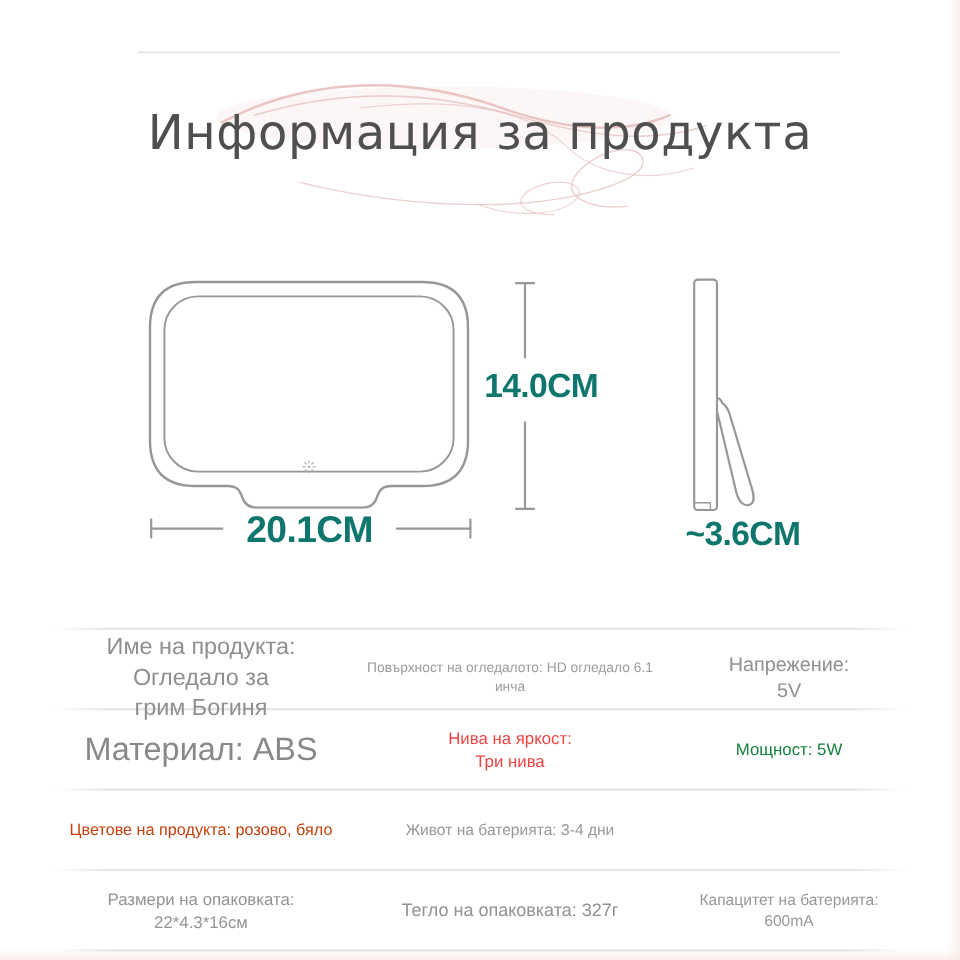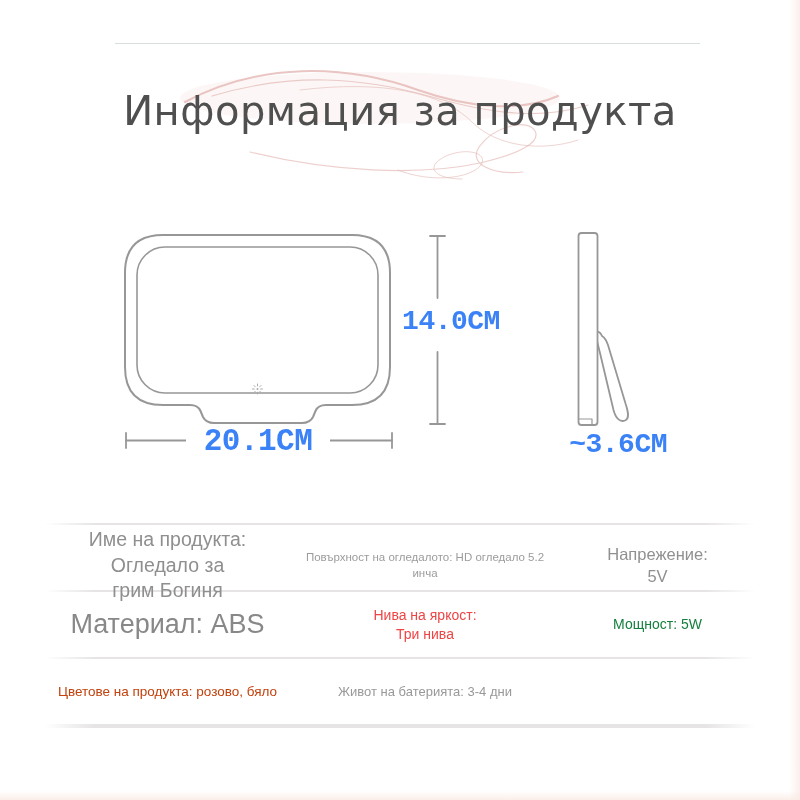--- a/index.html
+++ b/index.html
@@ -21,22 +21,22 @@
   .page-title{
     position:absolute;left:0;top:38px;width:800px;text-align:center;
     font-size:40px;font-weight:400;color:#4f4f4f;letter-spacing:.5px;
     font-family:"DejaVu Sans","Liberation Sans",sans-serif;
   }
 
   
   .diagram{position:absolute;left:0;top:205px;width:800px;height:275px;}
   .diagram svg{position:absolute;left:0;top:0;}
   .dim-label{
-    position:absolute;color:#3b82f6;font-weight:bold;text-align:center;
-    font-family:Liberation Mono, monospace;letter-spacing:-.5px;
+    position:absolute;color:#0f766e;font-weight:bold;text-align:center;
+    font-family:Liberation Sans, sans-serif;letter-spacing:-.5px;
     background:#ffffff;
   }
   .dim-width{left:186px;top:219px;width:144px;font-size:31px;}
   .dim-height{left:396px;top:101px;width:110px;font-size:28px;}
   .dim-depth{left:522px;top:224px;width:145px;font-size:28px;text-align:right;}
 
   
   .spec-table{position:absolute;left:45px;top:523px;width:710px;}
   .spec-row{display:grid;grid-template-columns:245px 270px 195px;height:65px;position:relative;}
   .rule{height:2px;width:100%;
@@ -124,34 +124,40 @@
   <div class="dim-label dim-height">14.0CM</div>
   <div class="dim-label dim-width">20.1CM</div>
   <div class="dim-label dim-depth">~3.6CM</div>
 </div>
 
 <div class="spec-table">
   <div class="rule"></div>
   <div class="spec-row r0">
     <div class="cell c0">Име на продукта: Огледало за
 грим Богиня</div>
-    <div class="cell c1">Повърхност на огледалото: HD огледало 5.2 инча</div>
+    <div class="cell c1">Повърхност на огледалото: HD огледало 6.1 инча</div>
     <div class="cell c2">Напрежение:
 5V</div>
   </div>
   <div class="rule"></div>
   <div class="spec-row r1">
     <div class="cell c0">Материал: ABS</div>
     <div class="cell c1">Нива на яркост:
 Три нива</div>
     <div class="cell c2">Мощност: 5W</div>
   </div>
   <div class="rule"></div>
   <div class="spec-row r2">
     <div class="cell c0">Цветове на продукта: розово, бяло</div>
     <div class="cell c2">Живот на батерията: 3-4 дни</div>
   </div>
   <div class="rule"></div>
+  <div class="spec-row r3">
+    <div class="cell c0">Размери на опаковката:
+22*4.3*16см</div>
+    <div class="cell c1">Тегло на опаковката: 327г</div>
+    <div class="cell c2">Капацитет на батерията: 600mA</div>
+  </div>
   <div class="rule"></div>
 </div>
 
 <div class="edge-right"></div>
 <div class="edge-bottom"></div>
 
 </body></html>

